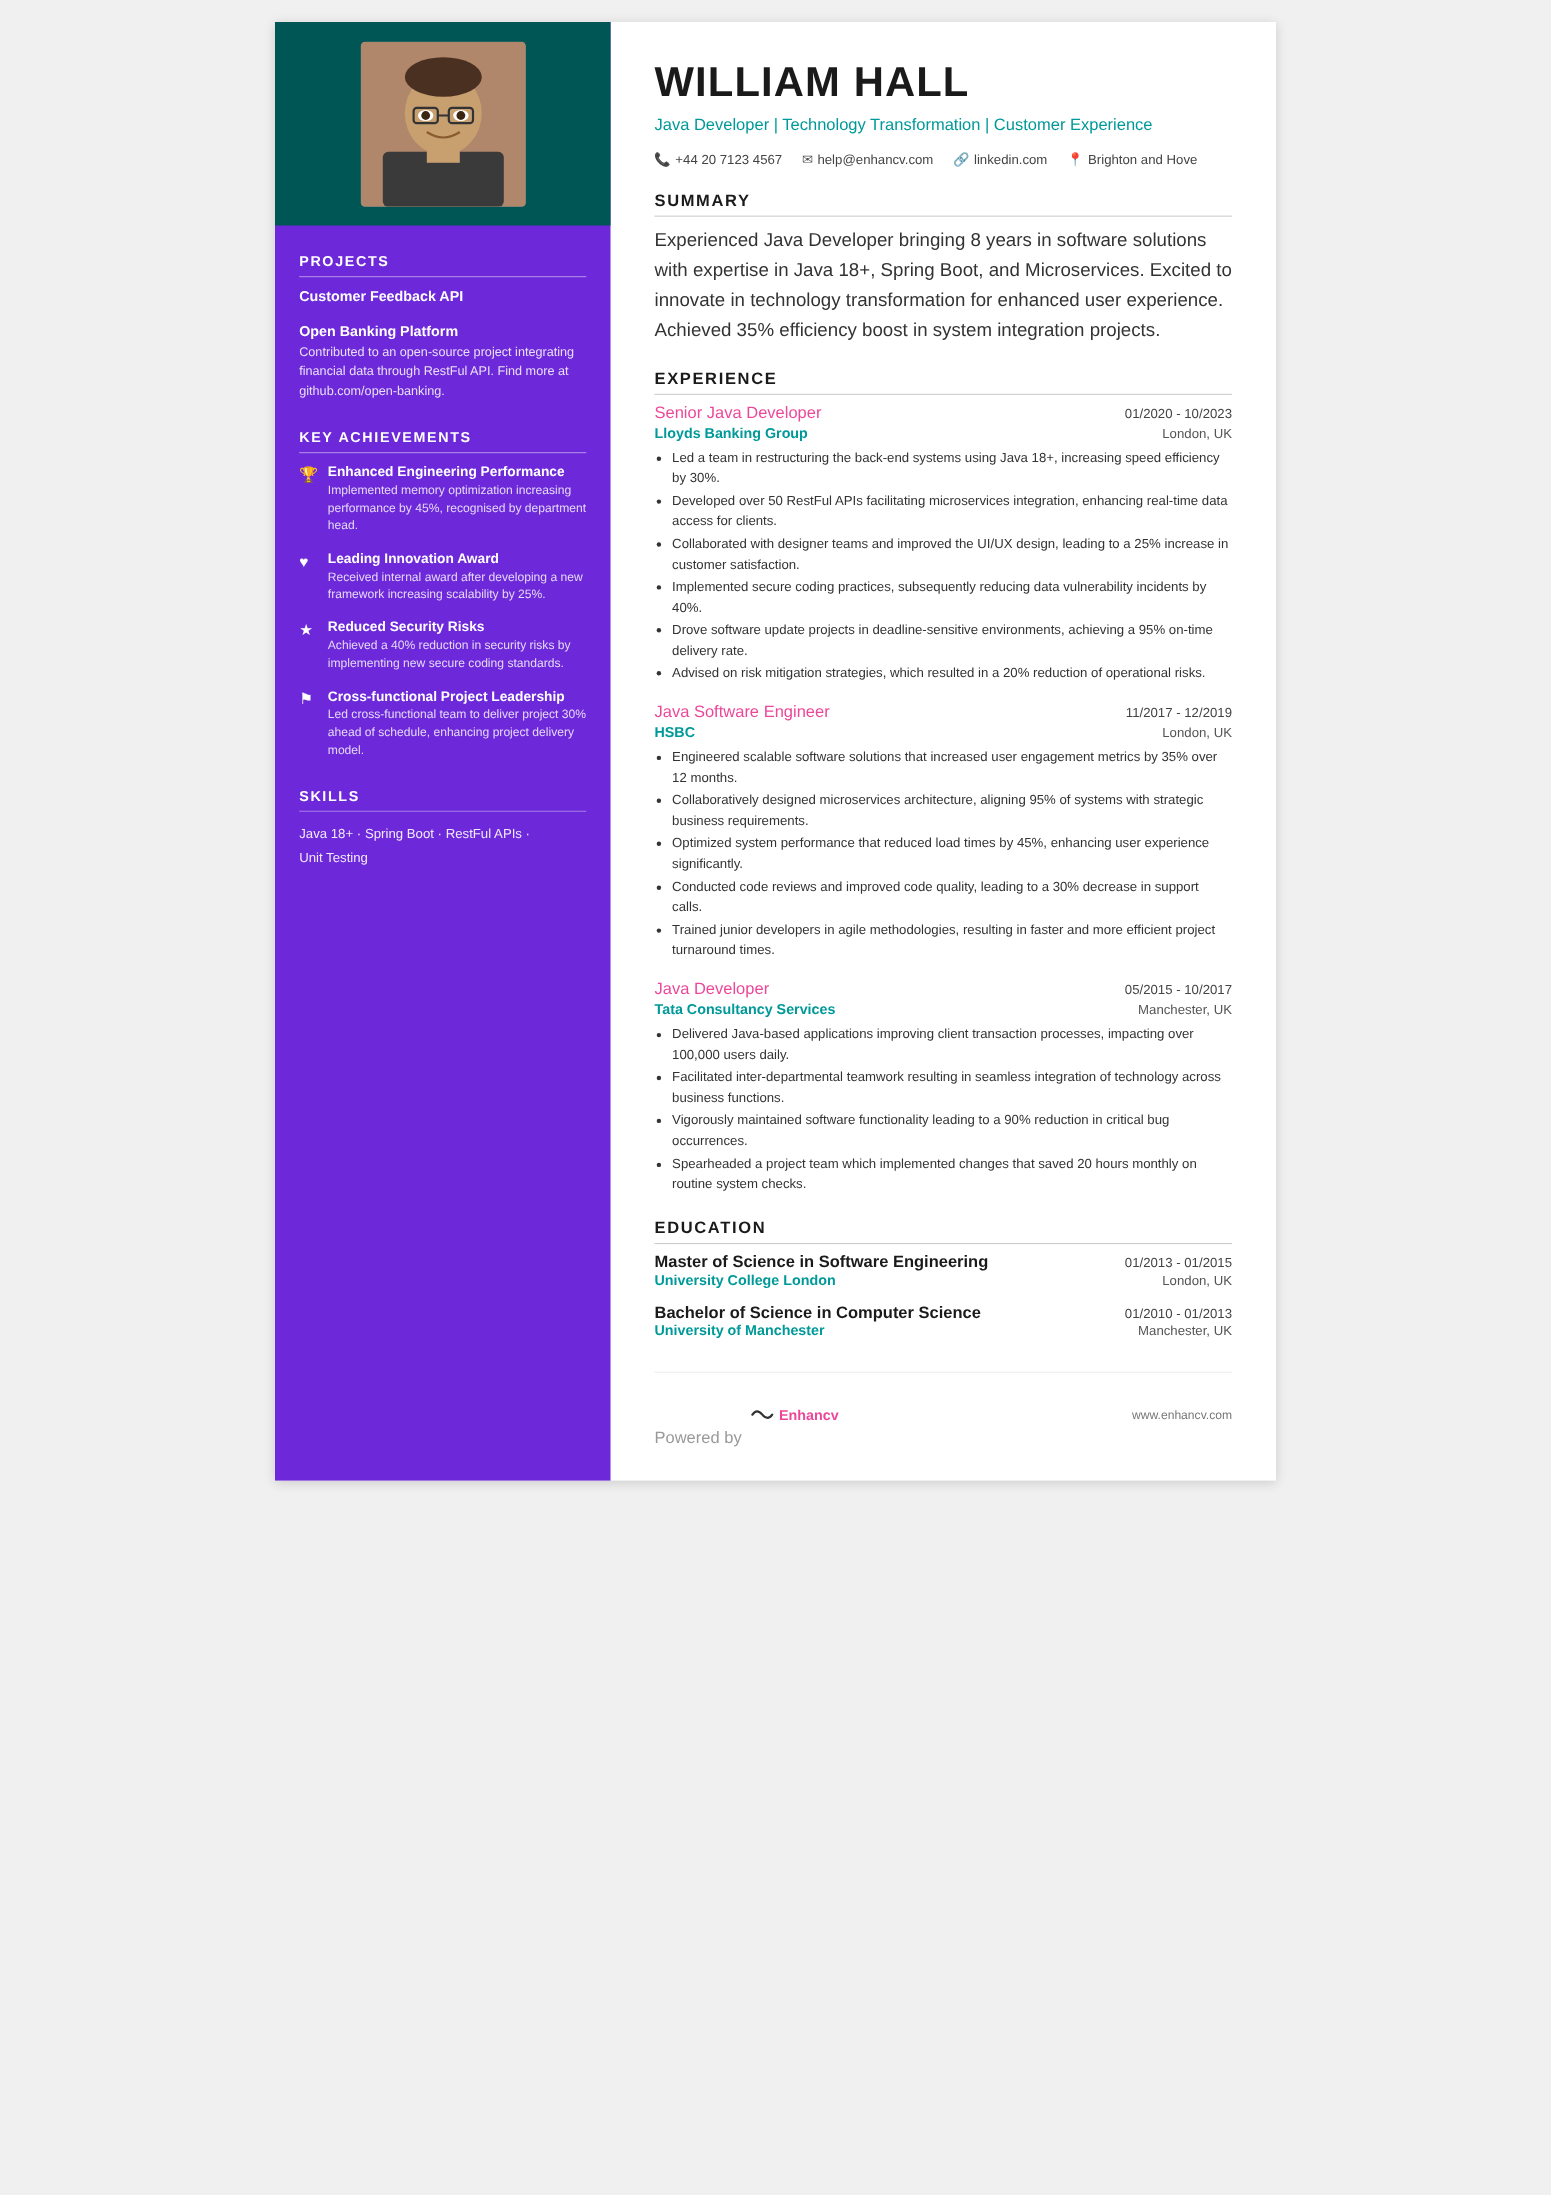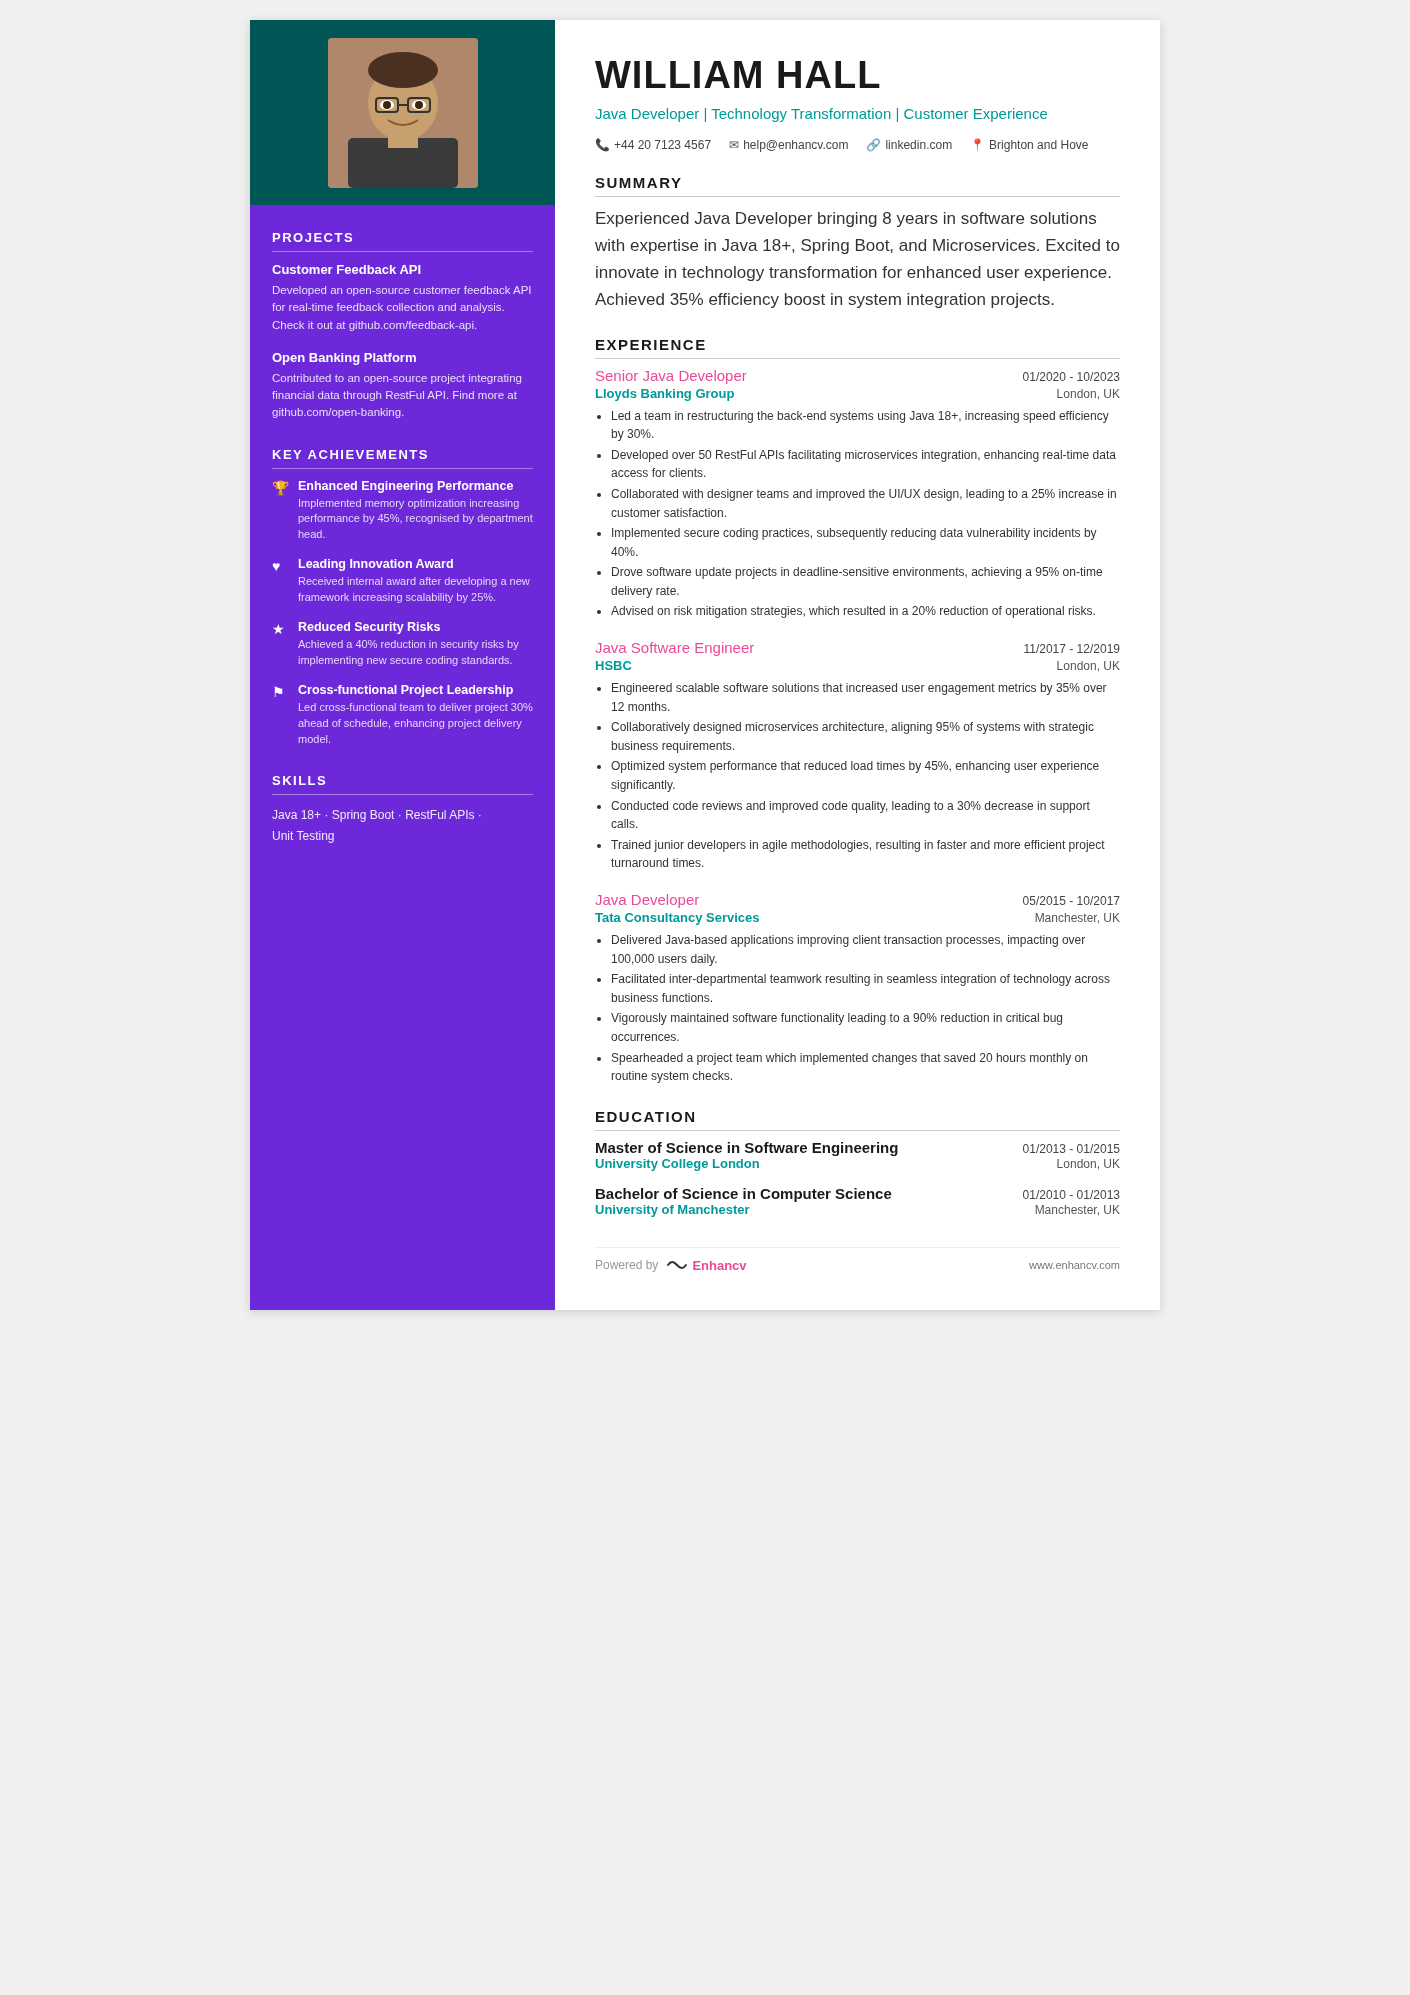--- a/index.html
+++ b/index.html
@@ -256,22 +256,23 @@
     }
     .enhancv-logo {
       font-size: 13px;
       font-weight: 700;
       color: #ec4899;
       display: flex;
       align-items: flex-start;
       gap: 4px;
     }
     .powered-by {
-      font-size: 12px;
+      font-size: 15px;
       color: #999;
+      margin-top: 41px;
     }
   </style>
 </head>
 <body>
 
 <div class="resume">
 
   <div class="sidebar">
     <div class="sidebar-photo">
       <div class="photo-placeholder">
@@ -299,21 +300,20 @@
         </svg>
       </div>
     </div>
     <div class="sidebar-content">
 
       <div class="sidebar-section">
         <div class="sidebar-section-title">PROJECTS</div>
         <div id="projects-list">
             <div class="project-item">
               <div class="project-title">Customer Feedback API</div>
-    <div class="project-desc">Developed an open-source customer feedback API for real-time feedback collection and analysis. Check it out at github.com/feedback-api.</div>
             </div>
             <div class="project-item">
               <div class="project-title">Open Banking Platform</div>
     <div class="project-desc">Contributed to an open-source project integrating financial data through RestFul API. Find more at github.com/open-banking.</div>
             </div>
           </div>
       </div>
 
       <div class="sidebar-section">
         <div class="sidebar-section-title">KEY ACHIEVEMENTS</div>

